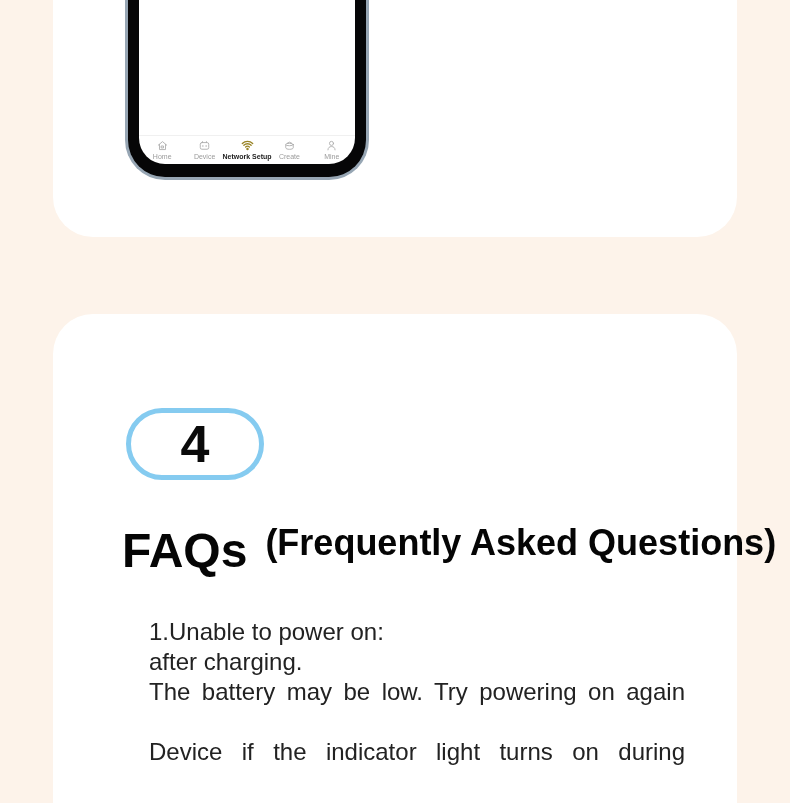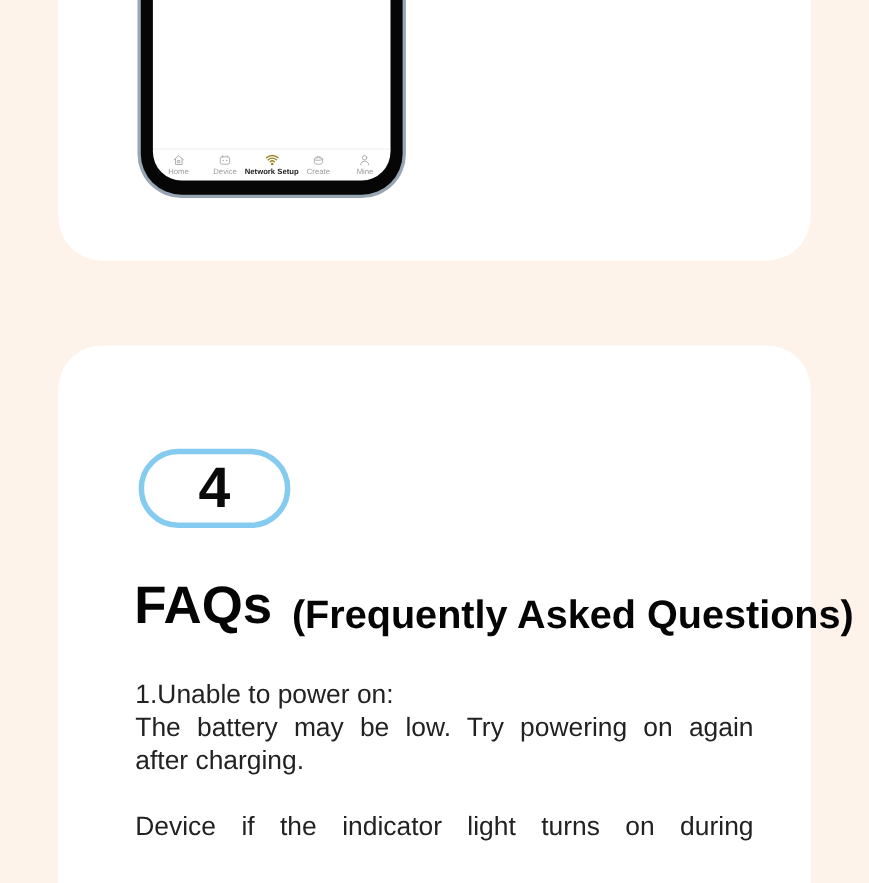--- a/index.html
+++ b/index.html
@@ -23,28 +23,28 @@
   .tab.active .stroke{stroke:#998426;stroke-width:1.6;}
   .tab.active .fillg{fill:#998426;}
   .tab-label{font-size:7px;line-height:8px;color:#9B9B9B;white-space:nowrap;}
   .tab.active .tab-label{color:#1c1c1c;font-weight:bold;}
 
   
   .pill{position:absolute;left:73px;top:94px;width:138px;height:72px;box-sizing:border-box;border:5px solid #85CBF0;border-radius:40px;display:flex;align-items:center;justify-content:center;background:#fff;}
   .pill-num{font-size:52px;font-weight:800;color:#0a0a0a;line-height:1;}
 
   
-  .heading{position:absolute;left:69px;top:208px;display:flex;align-items:flex-end;white-space:nowrap;}
+  .heading{position:absolute;left:69px;top:208px;display:flex;align-items:flex-start;white-space:nowrap;}
   .heading .title{font-size:48px;font-weight:800;color:#050505;letter-spacing:0px;line-height:1.2;}
   .heading .subtitle{font-size:36px;font-weight:700;color:#050505;margin-left:18px;}
 
   
   .faq-body{position:absolute;left:70px;top:303px;width:562px;color:#222222;font-size:24px;line-height:30px;}
   .faq-item + .faq-item{margin-top:30px;}
-  .line{white-space:nowrap;}
+  .line{white-space:nowrap;margin-left:26px;}
   .line.justified{white-space:normal;text-align:justify;text-align-last:justify;}
 </style>
 </head>
 <body>
 
 <div class="page">
 
   <div class="card card-1">
     <div class="phone">
       <div class="phone-bezel">
@@ -121,22 +121,22 @@
 
     <div class="heading">
       <span class="title">FAQs</span>
       <span class="subtitle">(Frequently Asked Questions)</span>
     </div>
 
     <div class="faq-body">
 
       <div class="faq-item">
         <div class="line">1.Unable to power on:</div>
+        <div class="line">after charging.</div>
         <div class="line justified">The battery may be low. Try powering on again</div>
-        <div class="line">after charging.</div>
       </div>
 
       <div class="faq-item">
         <div class="line justified">Device if the indicator light turns on during</div>
       </div>
 
     </div>
   </div>
 
 </div>

